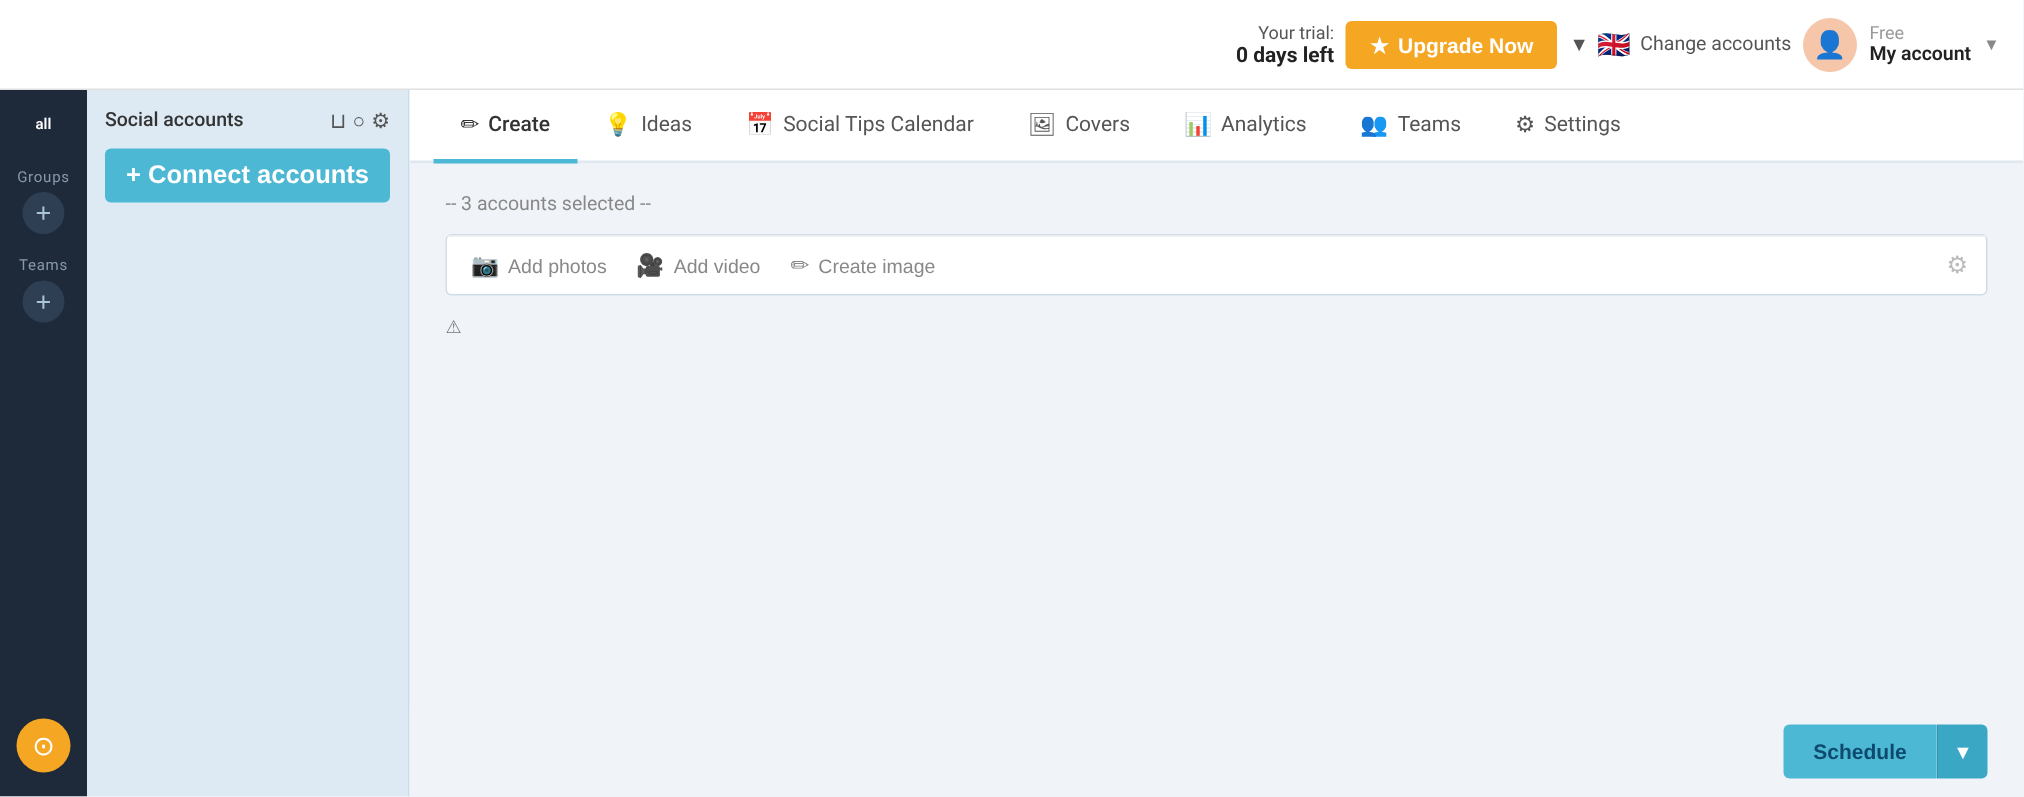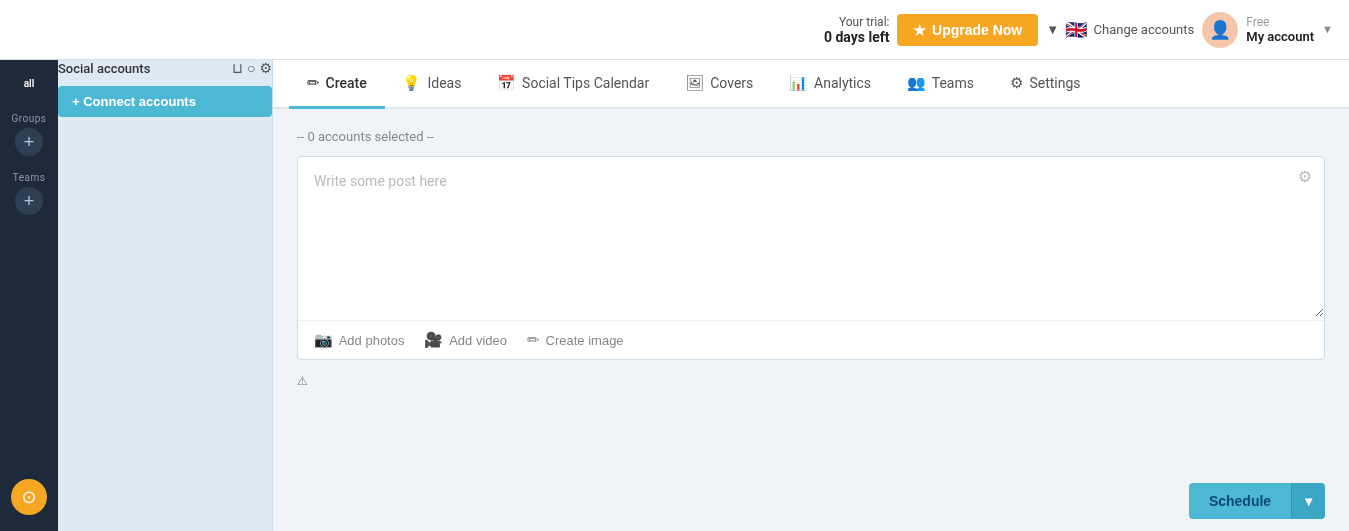--- a/index.html
+++ b/index.html
@@ -138,20 +138,21 @@
       align-items: center;
       justify-content: center;
     }
 
     
     .accounts-panel {
       width: 215px;
       background: #ddeaf4;
       display: flex;
       flex-direction: column;
+      padding: 12px;
       border-right: 1px solid #c8dcea;
     }
     .accounts-header {
       display: flex;
       align-items: center;
       gap: 6px;
       font-size: 13px;
       color: #333;
       font-weight: 500;
       margin-bottom: 10px;
@@ -162,21 +163,21 @@
       margin-left: auto;
       color: #555;
     }
     .accounts-header-icons span { cursor: pointer; font-size: 14px; }
     .connect-accounts-btn {
       background: #4db8d4;
       color: #fff;
       border: none;
       border-radius: 4px;
       padding: 8px 14px;
-      font-size: 13px;
+      font-size: 17px;
       font-weight: 600;
       cursor: pointer;
       display: flex;
       align-items: center;
       gap: 6px;
     }
 
     
     .main-content {
       flex: 1;
@@ -404,24 +405,23 @@
         <span class="tab-icon">👥</span>
         <span>Teams</span>
       </div>
       <div class="tab-item">
         <span class="tab-icon">⚙</span>
         <span>Settings</span>
       </div>
     </div>
 
     <div class="content-area">
-      <div class="accounts-selected">-- 0 accounts selected --</div>
+      <div class="accounts-selected">-- 3 accounts selected --</div>
 
       <div class="post-editor">
-        <textarea class="post-textarea" placeholder="Write some post here" style=""></textarea>
         <span class="gear-icon-post">⚙</span>
 
         <div class="post-actions">
           <button class="post-action-btn">
             <span class="post-action-icon">📷</span>
             <span>Add photos</span>
           </button>
           <button class="post-action-btn">
             <span class="post-action-icon">🎥</span>
             <span>Add video</span>

